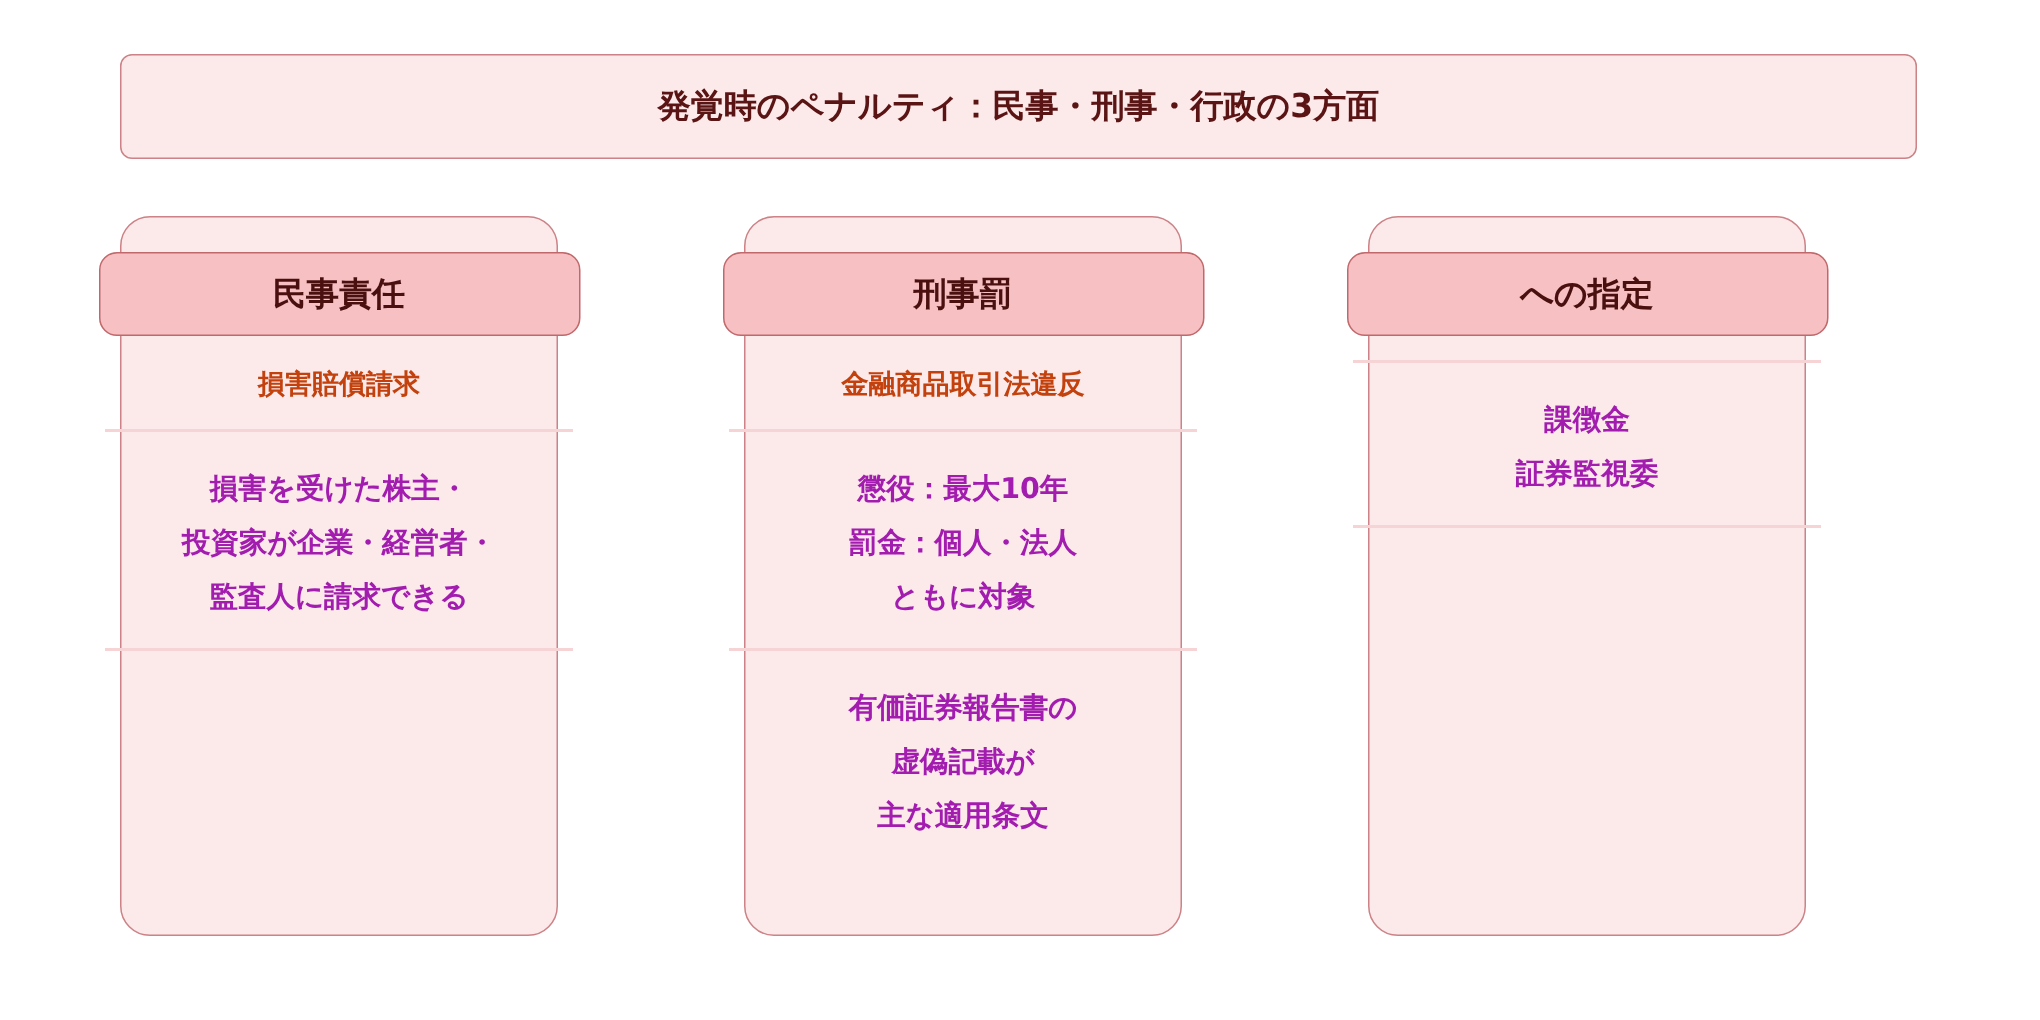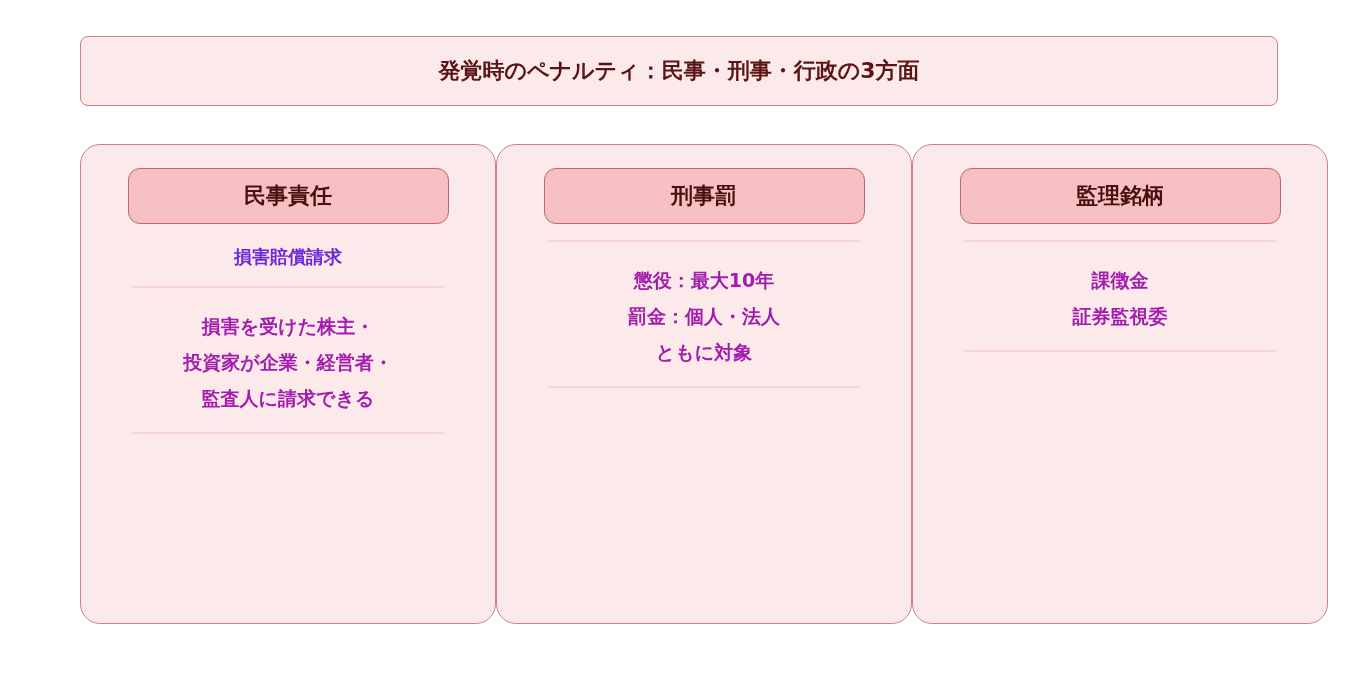--- a/index.html
+++ b/index.html
@@ -8,32 +8,32 @@
     font-family: "DejaVu Sans", "Liberation Sans", sans-serif;
     color:#6b1c1c;
   }
   .banner {
     position:absolute; left:80px; top:36px; width:1198px; height:70px;
     background:#fce9ea; border:1.5px solid #cc8286; border-radius:8px;
     display:flex; align-items:center; justify-content:center;
     font-size:22px; font-weight:bold; color:#5a1414; box-sizing:border-box;
   }
   .card {
-    position:absolute; top:144px; width:416px; height:480px;
+    position:absolute; top:144px; width:292px; height:480px;
     background:#fce9ea; border:1.5px solid #cc8286; border-radius:20px;
     box-sizing:border-box; display:flex; flex-direction:column; align-items:center;
   }
   .pill {
     margin-top:23px; width:321px; height:56px; box-sizing:border-box;
     background:#f7c0c2; border:1.5px solid #c0686c; border-radius:12px;
     display:flex; align-items:center; justify-content:center;
     font-size:22px; font-weight:bold; color:#4a1010;
   }
   .subtitle {
-    margin-top:20px; font-size:18px; font-weight:bold; color:#6d28d9; text-align:right;
+    margin-top:20px; font-size:18px; font-weight:bold; color:#c2410c; text-align:right;
     line-height:26px;
   }
   .divider { width:312px; height:2px; background:#f6d3d4; margin:16px 0 0 0; }
   .block {
     margin-top:20px; font-size:19px; font-weight:bold; color:#a21caf;
     text-align:center; line-height:36px; white-space:pre-line;
   }
 </style>
 </head>
 <body>
@@ -51,28 +51,32 @@
   <div class="block">損害を受けた株主・
 投資家が企業・経営者・
 監査人に請求できる</div>
   <div class="divider"></div>
 </div>
 
 <div class="card" style="left:496px;">
   <div class="pill">
     <span>刑事罰</span>
   </div>
+  <div class="subtitle">金融商品取引法違反</div>
   <div class="divider"></div>
   <div class="block">懲役：最大10年
 罰金：個人・法人
 ともに対象</div>
   <div class="divider"></div>
+  <div class="block">有価証券報告書の
+虚偽記載が
+主な適用条文</div>
 </div>
 
 <div class="card" style="left:912px;">
   <div class="pill">
-    <span>監理銘柄</span>
+    <span>への指定</span>
   </div>
   <div class="divider"></div>
   <div class="block">課徴金
 証券監視委</div>
   <div class="divider"></div>
 </div>
 
 </body></html>

